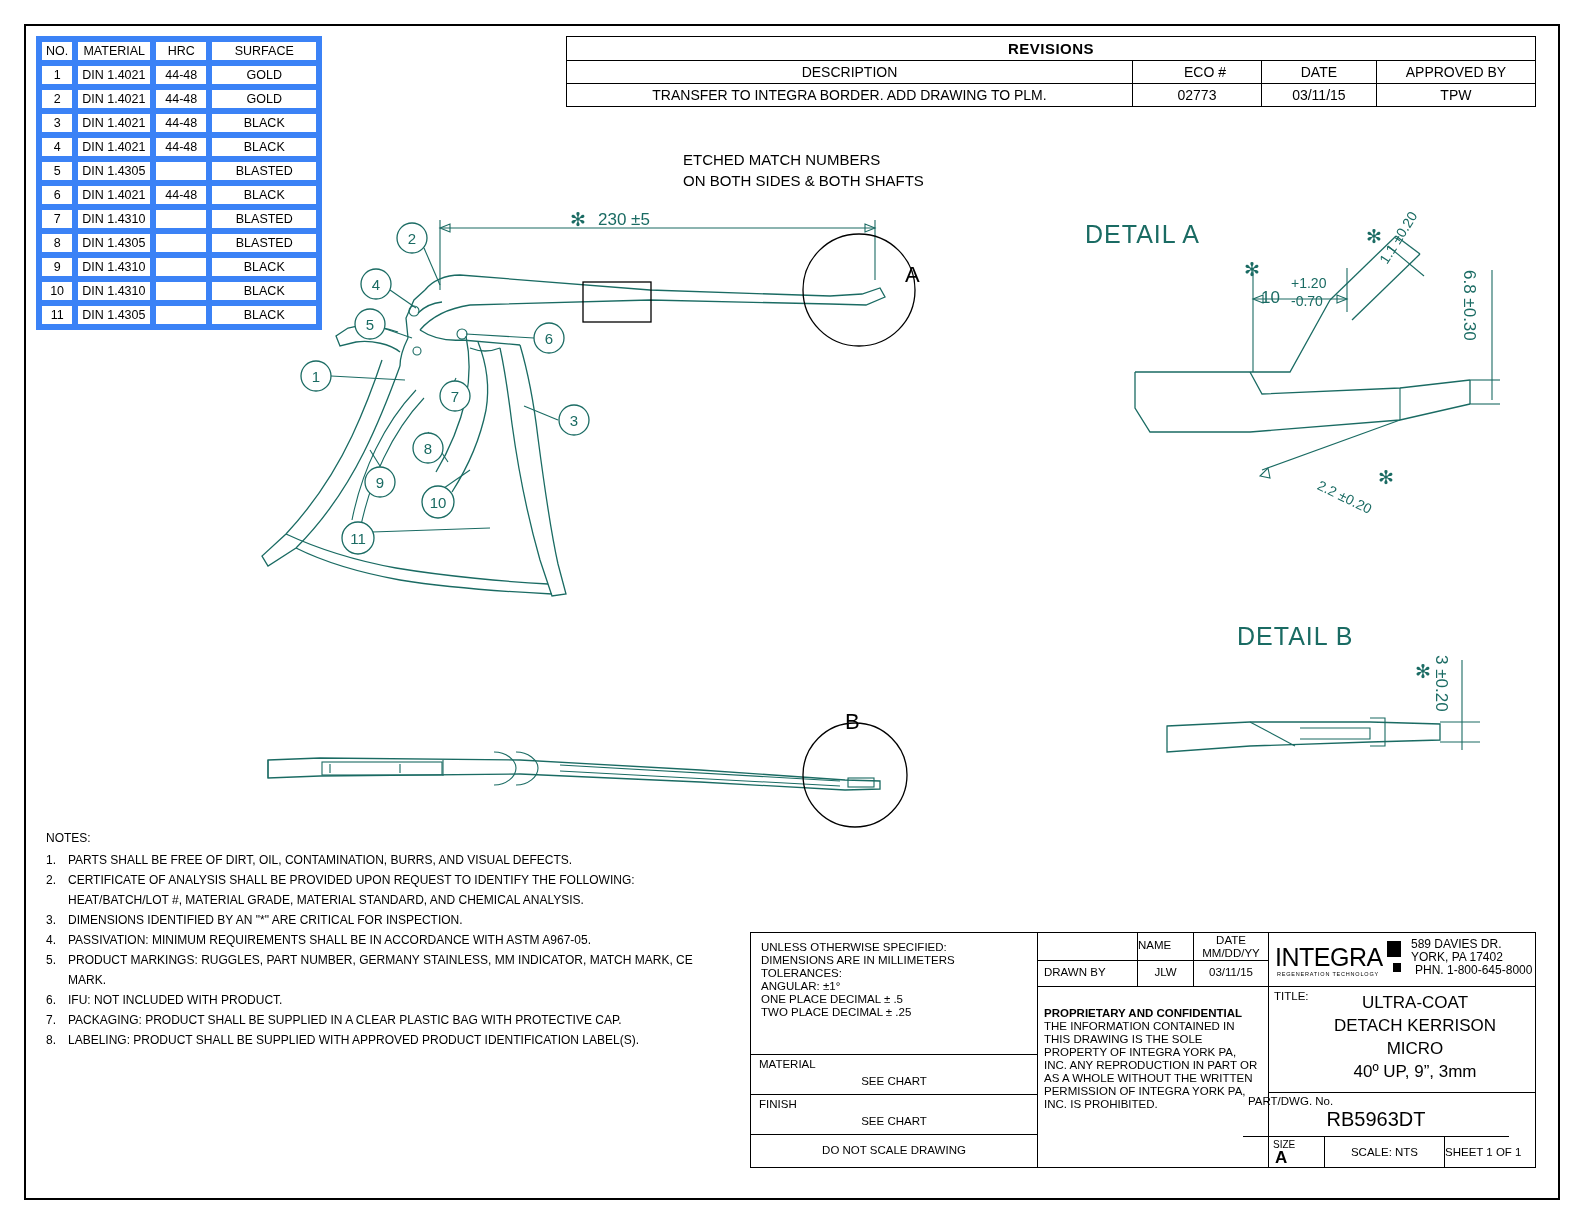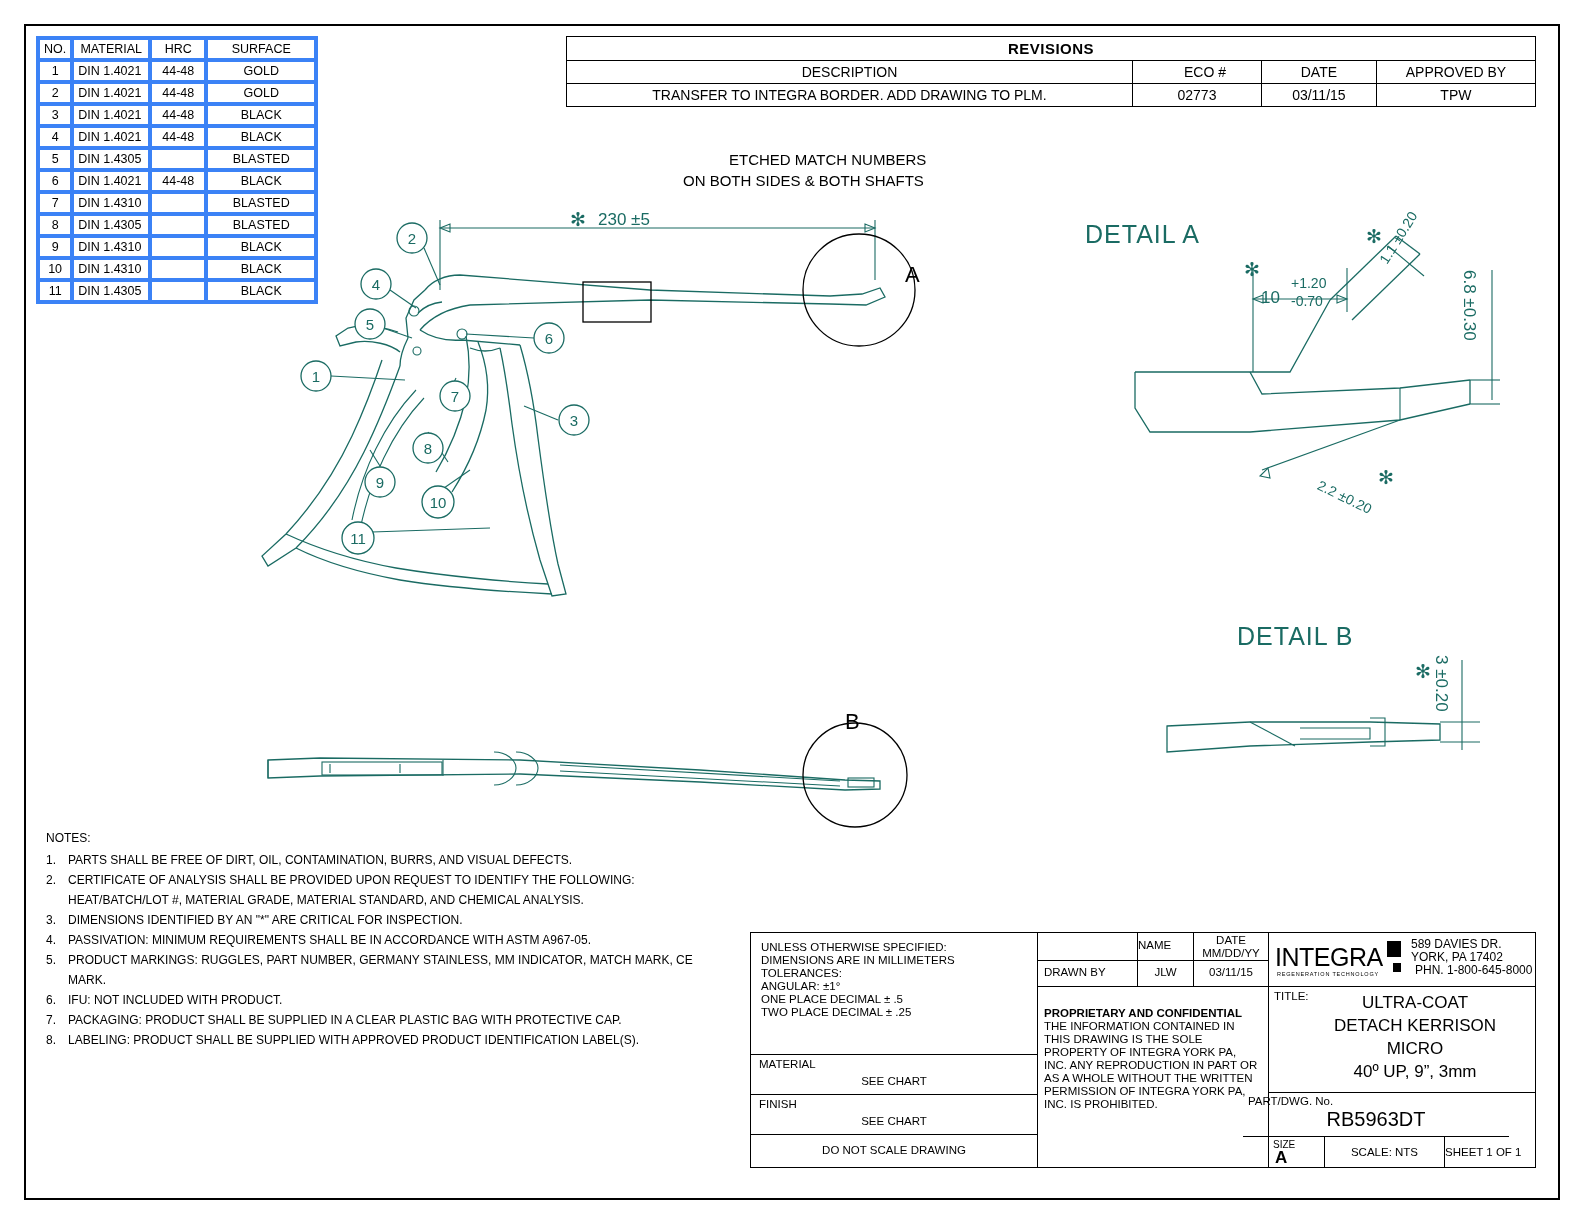--- a/index.html
+++ b/index.html
@@ -2,21 +2,21 @@
 <html><head>
 <meta charset="utf-8">
 <style>
   html,body{margin:0;padding:0;background:#fff;}
   body{width:1584px;height:1224px;font-family:"Liberation Sans",sans-serif;color:#000;position:relative;overflow:hidden;}
   #sheet{position:absolute;left:0;top:0;width:1584px;height:1224px;}
   .border-outer{position:absolute;left:24px;top:24px;width:1536px;height:1176px;border:2px solid #000;box-sizing:border-box;}
 
   
   .mat-table{position:absolute;left:36px;top:36px;border-collapse:collapse;font-size:12.5px;}
-  .mat-table th,.mat-table td{border:4px solid #3b82f6;padding:2px 4px;text-align:center;height:16px;box-sizing:border-box;font-weight:normal;}
+  .mat-table th,.mat-table td{border:6px solid #3b82f6;padding:2px 4px;text-align:center;height:16px;box-sizing:border-box;font-weight:normal;}
   .mat-table th{font-size:12.5px;}
   .mat-table td.no{width:30px;}
   .mat-table td.mat{width:78px;text-align:left;padding-left:4px;}
   .mat-table td.hrc{width:56px;}
   .mat-table td.surf{width:110px;}
   .mat-table th.no{width:30px;}
   .mat-table th.mat{width:78px;}
   .mat-table th.hrc{width:56px;}
   .mat-table th.surf{width:110px;}
 
@@ -154,21 +154,21 @@
     </tr>
     <tr>
       <td>TRANSFER TO INTEGRA BORDER. ADD DRAWING TO PLM.</td>
       <td>02773</td>
       <td>03/11/15</td>
       <td>TPW</td>
     </tr>
   </tbody>
     </table>
 
-  <div class="txt" style="left:683px;top:151px;margin-left:46px;">ETCHED MATCH NUMBERS</div>
+  <div class="txt" style="left:683px;top:151px;">ETCHED MATCH NUMBERS</div>
   <div class="txt" style="left:683px;top:172px;">ON BOTH SIDES &amp; BOTH SHAFTS</div>
 
   <div class="dim" style="left:570px;top:208px;"><span class="star">✻</span></div>
   <div class="dim" style="left:598px;top:210px;">230 ±5</div>
 
   <div class="dim" style="left:905px;top:262px;font-size:22px;color:#000;">A</div>
   <div class="dim" style="left:845px;top:709px;font-size:22px;color:#000;">B</div>
 
   <div class="dim" style="left:1085px;top:220px;font-size:25px;letter-spacing:1px;">DETAIL A</div>
   <div class="dim" style="left:1237px;top:622px;font-size:25px;letter-spacing:1px;">DETAIL B</div>

